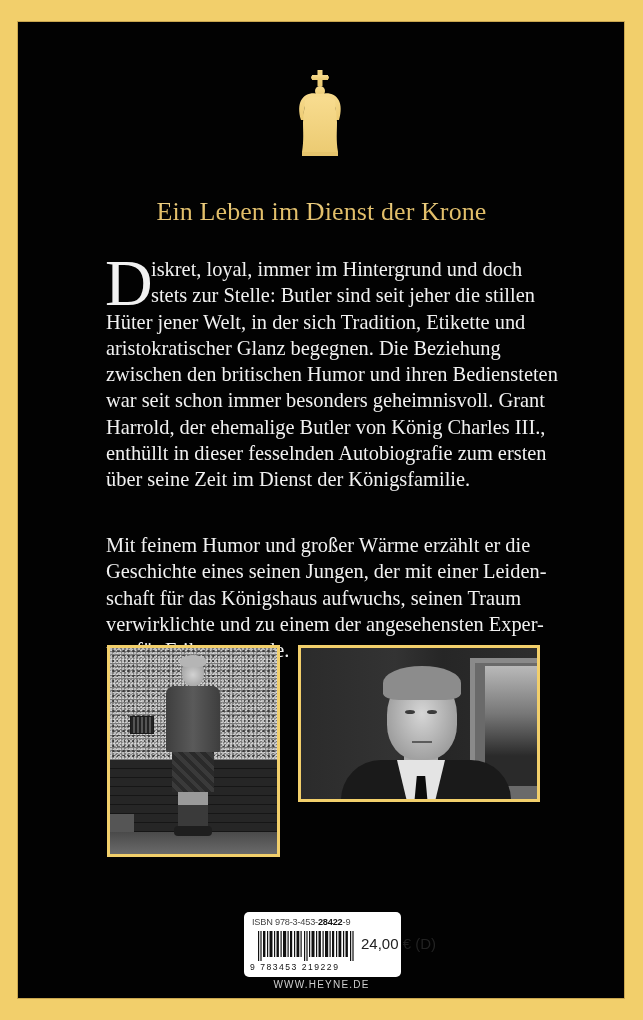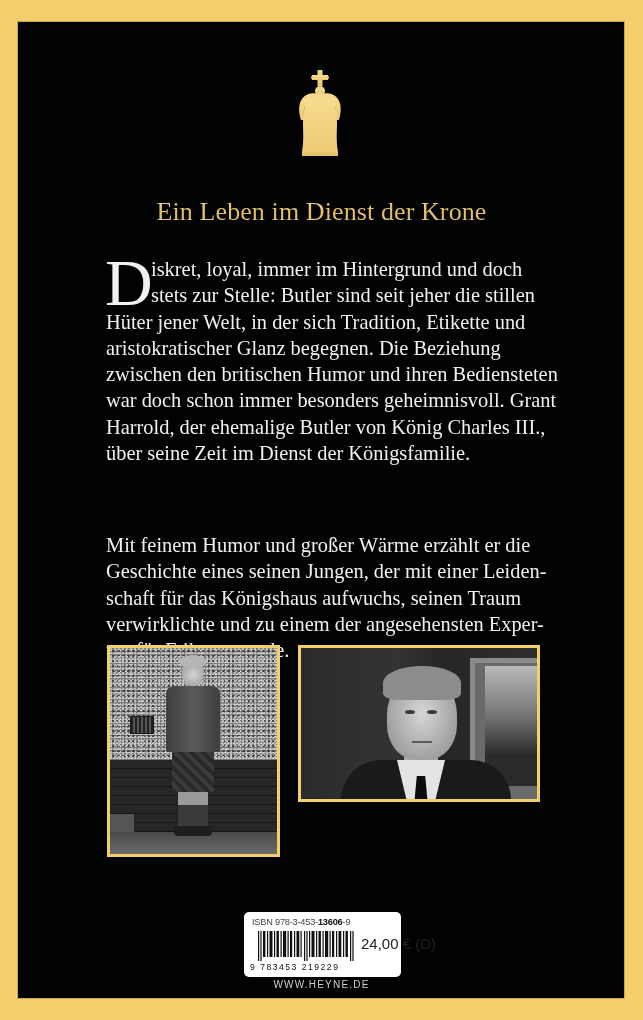--- a/index.html
+++ b/index.html
@@ -197,22 +197,23 @@
 
 <div class="headline">Ein Leben im Dienst der Krone</div>
 
 <div class="body-text para1">
   <span class="dropcap">D</span>
   <span class="line indent">iskret, loyal, immer im Hintergrund und doch</span>
   <span class="line indent">stets zur Stelle: Butler sind seit jeher die stillen</span>
   <span class="line">Hüter jener Welt, in der sich Tradition, Etikette und</span>
   <span class="line">aristokratischer Glanz begegnen. Die Beziehung</span>
   <span class="line">zwischen den britischen Humor und ihren Bediensteten</span>
-  <span class="line">war doch schon immer besonders geheimnisvoll. Grant</span>
+  <span class="line">war seit schon immer besonders geheimnisvoll. Grant</span>
   <span class="line">Harrold, der ehemalige Butler von König Charles III.,</span>
+  <span class="line">enthüllt in dieser fesselnden Autobiografie zum ersten</span>
   <span class="line">über seine Zeit im Dienst der Königsfamilie.</span>
 </div>
 
 <div class="body-text para2">
   <span class="line">Mit feinem Humor und großer Wärme erzählt er die</span>
   <span class="line">Geschichte eines seinen Jungen, der mit einer Leiden-</span>
   <span class="line">schaft für das Königshaus aufwuchs, seinen Traum</span>
   <span class="line">verwirklichte und zu einem der angesehensten Exper-</span>
   <span class="line">ten für Etikette wurde.</span>
 </div>
@@ -240,21 +241,21 @@
   <div class="man-shirt"></div>
   <div class="man-tie"></div>
   <div class="man-face"></div>
   <div class="man-hair"></div>
   <div class="eye eye-l"></div>
   <div class="eye eye-r"></div>
   <div class="mouth"></div>
 </div>
 
 <div class="sticker">
-  <div class="isbn"><span>ISBN 978-3-453-</span><b>13606</b><span>-9</span></div>
+  <div class="isbn"><span>ISBN 978-3-453-</span><b>28422</b><span>-9</span></div>
   <svg class="bars" viewBox="0 0 98 30" preserveAspectRatio="none">
     <g fill="#111">
       <rect x="0" y="0" width="1.2" height="30"></rect>
         <rect x="2.4" y="0" width="1.2" height="30"></rect>
       <rect x="5" y="0" width="2.4" height="26"></rect>
         <rect x="9" y="0" width="1.2" height="26"></rect>
       <rect x="11.5" y="0" width="3" height="26"></rect>
         <rect x="16" y="0" width="1.2" height="26"></rect>
       <rect x="18.5" y="0" width="2.4" height="26"></rect>
         <rect x="22.5" y="0" width="1.2" height="26"></rect>

